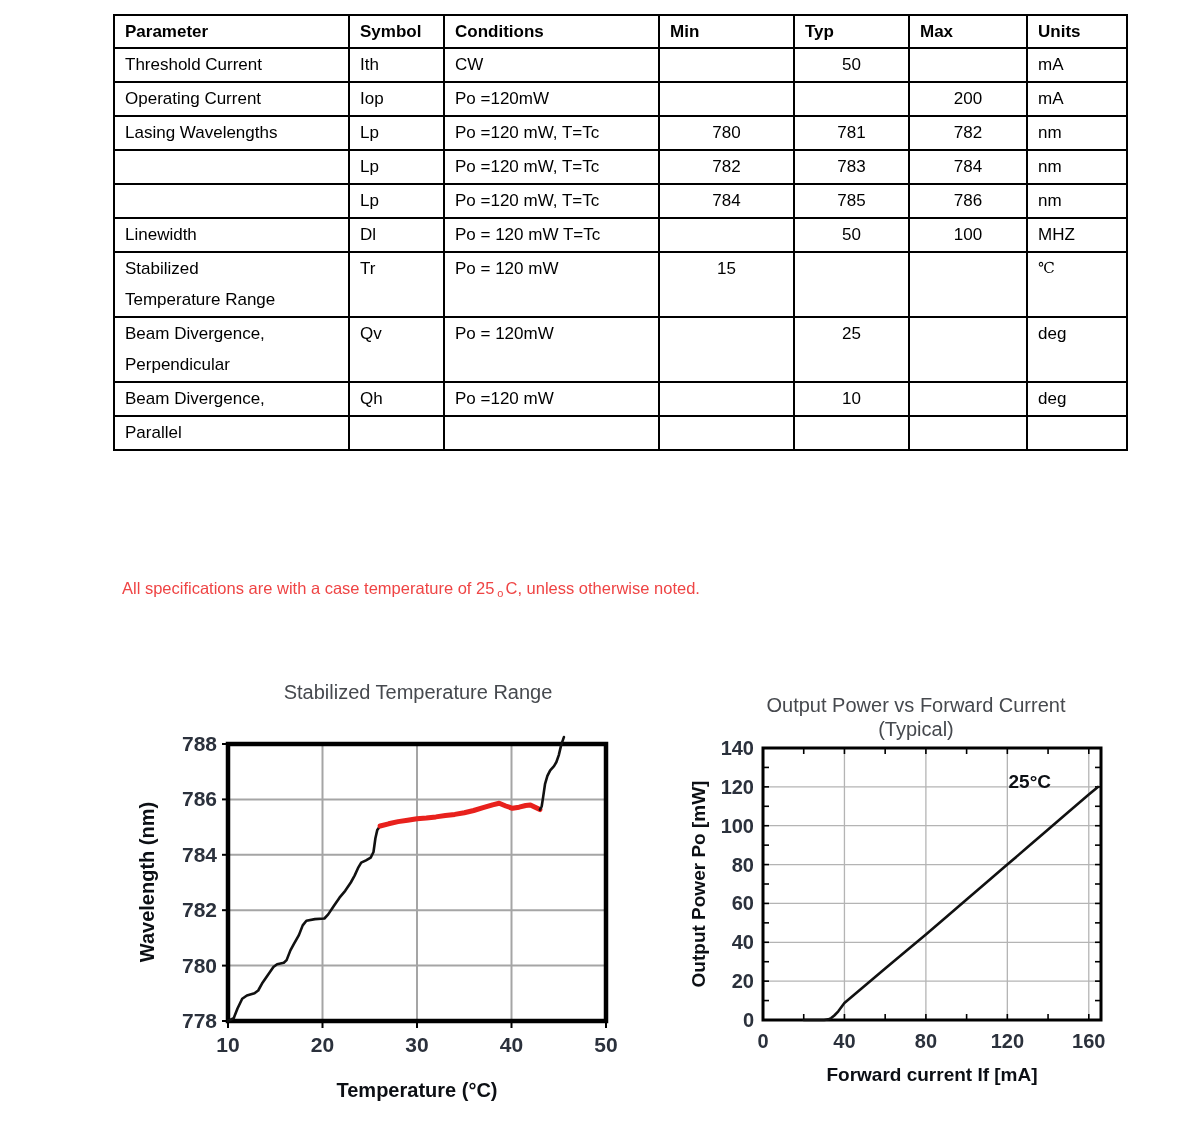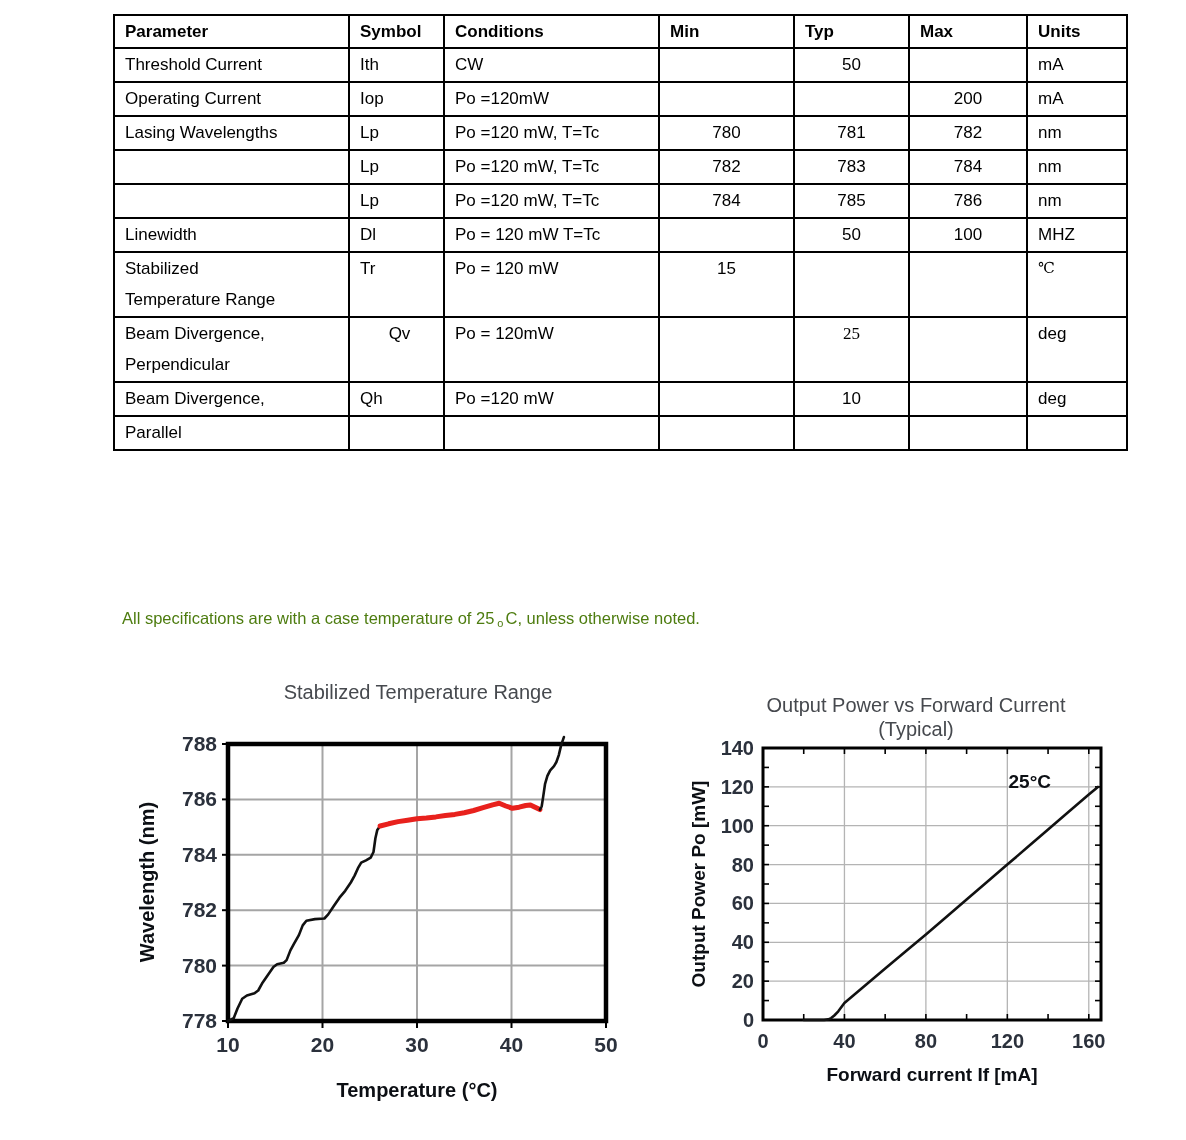--- a/index.html
+++ b/index.html
@@ -8,21 +8,21 @@
 
   
   table.spec{position:absolute;left:95px;top:14px;width:1013px;border-collapse:collapse;table-layout:fixed;}
   table.spec th,table.spec td{border:2px solid #000;padding:0 4px 0 10px;font-size:17px;line-height:31px;
         vertical-align:top;white-space:pre-line;overflow:hidden;}
   table.spec th{text-align:left;font-weight:bold;height:30px;}
   table.spec td{height:32px;}
   table.spec td.center{text-align:center;padding:0 2px;}
   table.spec td.celsius{font-family:"DejaVu Serif","Liberation Serif",serif;font-size:15px;}
 
-  .footnote{position:absolute;left:104px;top:609px;font-size:16.5px;color:#4d7c0f;}
+  .footnote{position:absolute;left:104px;top:579px;font-size:16.5px;color:#ef4444;}
   .footnote .sub{font-size:11px;vertical-align:-3px;padding:0 2px 0 3px;}
 
   
   svg text{font-family:"Liberation Sans","DejaVu Sans",sans-serif;}
   .chart-title{fill:#46494e;font-size:20px;}
   .tick{fill:#2b313c;font-weight:bold;}
   .cl .tick{font-size:21px;}
   .cr .tick{font-size:20px;}
   .axis-label{fill:#0c0f14;font-weight:bold;}
   .cl .axis-label{font-size:20px;}
@@ -116,24 +116,24 @@
           <td style="height: 63px;">Tr</td>
           <td style="height: 63px;">Po = 120 mW</td>
           <td class="center" style="height: 63px;">15</td>
           <td class="center" style="height: 63px;"></td>
           <td class="center" style="height: 63px;"></td>
           <td class="celsius" style="height: 63px;">℃</td>
         </tr>
         <tr>
           <td style="height: 63px;">Beam Divergence,
 Perpendicular</td>
-          <td style="height: 63px; text-align: center;">Qv</td>
+          <td style="height: 63px;">Qv</td>
           <td style="height: 63px;">Po = 120mW</td>
           <td class="center" style="height: 63px;"></td>
-          <td class="center" style="height: 63px; font-family: Liberation Serif, serif;">25</td>
+          <td class="center" style="height: 63px;">25</td>
           <td class="center" style="height: 63px;"></td>
           <td style="height: 63px;">deg</td>
         </tr>
         <tr>
           <td>Beam Divergence,</td>
           <td>Qh</td>
           <td>Po =120 mW</td>
           <td class="center"></td>
           <td class="center">10</td>
           <td class="center"></td>

